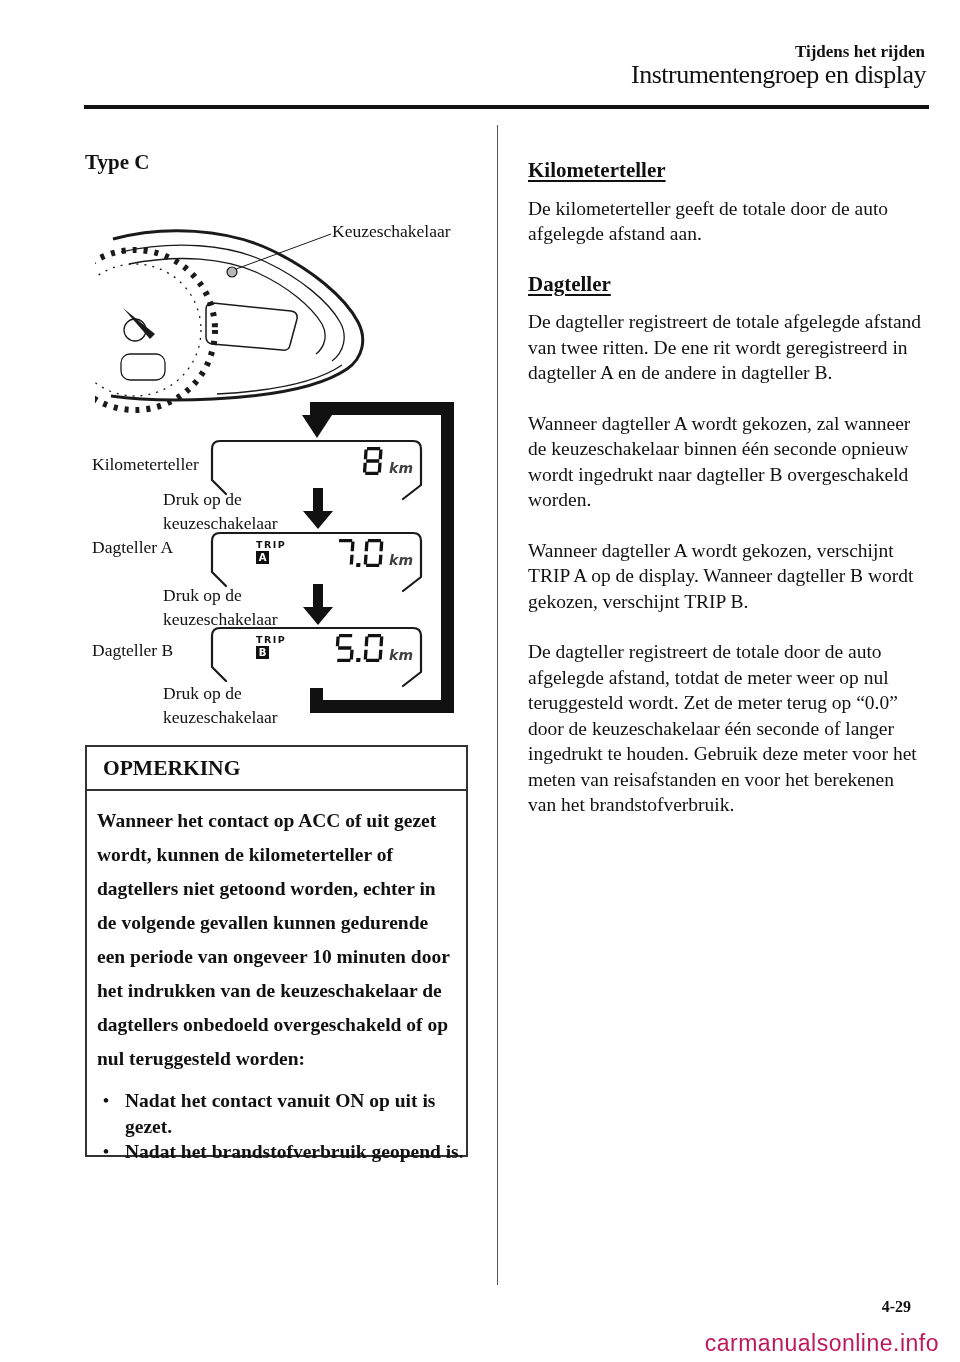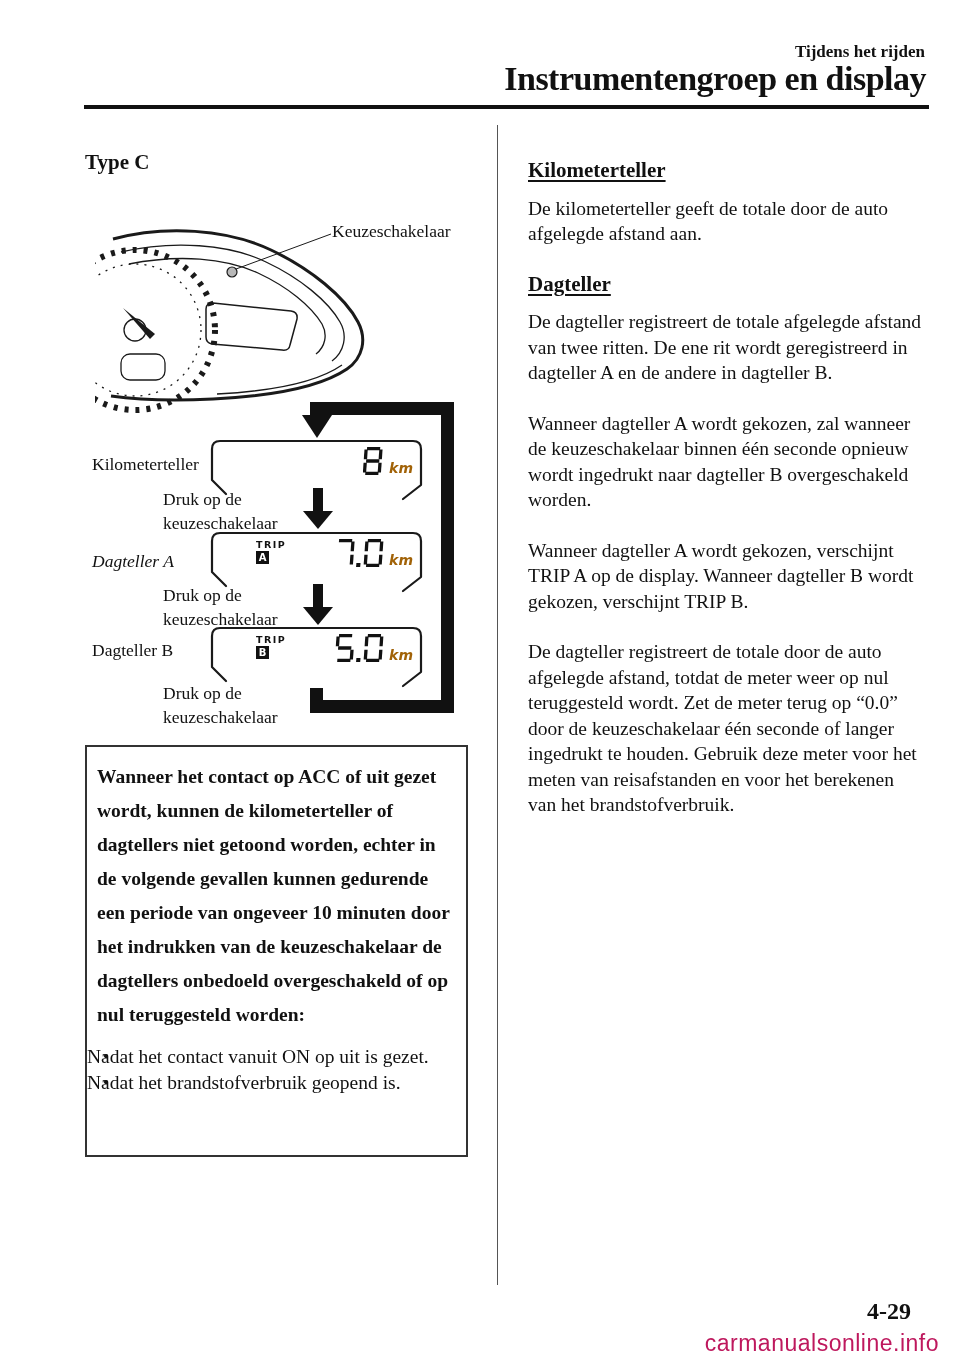--- a/index.html
+++ b/index.html
@@ -1,78 +1,78 @@
 <!DOCTYPE html>
 <html><head>
 <meta charset="utf-8">
 <style>
   html,body{margin:0;padding:0;background:#fff;}
   #page{position:relative;width:956px;height:1362px;background:#fff;overflow:hidden;
         font-family:"Liberation Serif",serif;color:#111;}
 
   
   .hdr-section{position:absolute;top:42px;right:31px;font-size:17px;font-weight:bold;}
-  .hdr-title{position:absolute;top:60px;right:30px;font-size:34px;font-weight:bold;letter-spacing:-0.5px;}
+  .hdr-title{position:absolute;top:60px;right:30px;font-size:26px;font-weight:normal;letter-spacing:-0.5px;}
   .hdr-rule{position:absolute;left:84px;top:105px;width:845px;height:4px;background:#111;}
 
   
   .col-divider{position:absolute;left:497px;top:125px;width:1px;height:1160px;background:#555;}
 
   
   .type-label{position:absolute;left:85px;top:150px;font-size:21px;font-weight:bold;}
   .cluster-svg{position:absolute;left:95px;top:215px;}
   .callout-label{position:absolute;left:332px;top:221px;font-size:17.5px;}
 
   .flow-label{position:absolute;font-size:17.5px;line-height:24px;}
   .lbl-odo{left:92px;top:452px;}
-  .lbl-tripa{left:92px;top:549px;font-style:italic;}
+  .lbl-tripa{left:92px;top:535px;}
   .lbl-tripb{left:92px;top:638px;}
   .press{position:absolute;left:163px;font-size:17.5px;line-height:24px;}
   .press-1{top:487px;}
   .press-2{top:583px;}
   .press-3{top:681px;}
 
   .lcd{position:absolute;left:210px;width:215px;height:64px;}
   .lcd-1{top:439px;}
   .lcd-2{top:531px;}
   .lcd-3{top:626px;}
   .lcd svg.frame{position:absolute;left:0;top:0;}
   .lcd-content{position:absolute;right:12px;top:8px;display:flex;align-items:flex-end;}
   .lcd .unit{font-family:"DejaVu Sans",sans-serif;font-style:italic;font-size:14px;
-             font-weight:bold;margin-left:1px;margin-bottom:-1px;color:#a16207;}
+             font-weight:bold;margin-left:1px;margin-bottom:-1px;color:#404040;}
   .trip{position:absolute;left:46px;top:9px;font-family:"DejaVu Sans",sans-serif;color:#111;}
   .trip .t{font-size:9.5px;font-weight:bold;letter-spacing:1.5px;line-height:10px;}
   .trip .b{width:13px;height:13px;background:#111;color:#fff;font-size:10px;font-weight:bold;
            display:flex;align-items:center;justify-content:center;margin-top:1px;}
 
   .flow-arrow{position:absolute;left:303px;}
   .arrow-1{top:488px;}
   .arrow-2{top:584px;}
   .loop-svg{position:absolute;left:300px;top:398px;}
 
   
   .note{position:absolute;left:85px;top:745px;width:383px;height:412px;
         border:2px solid #333;box-sizing:border-box;}
   .note-head{height:42px;line-height:42px;border-bottom:2px solid #333;
              padding-left:16px;font-size:21.5px;font-weight:bold;}
   .note-body{padding:13px 14px 0 10px;font-size:19.5px;line-height:34px;font-weight:bold;}
   .note-list{margin:12px 0 0 0;padding:0;list-style:none;font-size:19.5px;line-height:25.5px;}
-  .note-list li{position:relative;}
+  .note-list li{position:relative;padding-left:38px;font-weight:bold;}
   .note-list li::before{content:"\2022";position:absolute;left:16px;font-size:17px;}
 
   
   .rcol{position:absolute;left:528px;top:158px;width:394px;font-size:19.5px;line-height:25.5px;}
   .rcol h3{font-size:21px;font-weight:bold;margin:20px 0 12px 0;
            text-decoration:underline;text-decoration-thickness:2px;text-underline-offset:3px;}
   .rcol h3:first-child{margin-top:0;}
   .rcol p{margin:25px 0;}
   .rcol h3 + p{margin-top:0;}
 
   
-  .page-num{position:absolute;right:45px;top:1298px;font-size:24px;font-weight:bold;}
+  .page-num{position:absolute;right:45px;top:1298px;font-size:16px;font-weight:bold;}
   .watermark{position:absolute;right:17px;top:1330px;font-size:23px;color:#be185d;
              font-family:"Liberation Sans",sans-serif;letter-spacing:0.5px;}
 </style>
 </head>
 <body>
 
 <div id="page">
 
   <div class="hdr-section">Tijdens het rijden</div>
   <div class="hdr-title">Instrumentengroep en display</div>
@@ -220,20 +220,21 @@
     <g fill="#111">
       <rect x="10" y="4" width="144" height="13"></rect>
       <rect x="141" y="4" width="13" height="311"></rect>
       <rect x="10" y="302" width="144" height="13"></rect>
       <rect x="10" y="290" width="13" height="25"></rect>
       <polygon points="2,17 32,17 17,40"></polygon>
     </g>
   </svg>
 
   <div class="note">
+    <div class="note-head">OPMERKING</div>
     <div class="note-body">Wanneer het contact op ACC of uit gezet wordt, kunnen de kilometerteller of dagtellers niet getoond worden, echter in de volgende gevallen kunnen gedurende een periode van ongeveer 10 minuten door het indrukken van de keuzeschakelaar de dagtellers onbedoeld overgeschakeld of op nul teruggesteld worden:</div>
     <ul class="note-list">
       <li>Nadat het contact vanuit ON op uit is gezet.</li>
       <li>Nadat het brandstofverbruik geopend is.</li>
     </ul>
   </div>
 
   <div class="rcol">
     <h3>Kilometerteller</h3>
     <p>De kilometerteller geeft de totale door de auto afgelegde afstand aan.</p>

